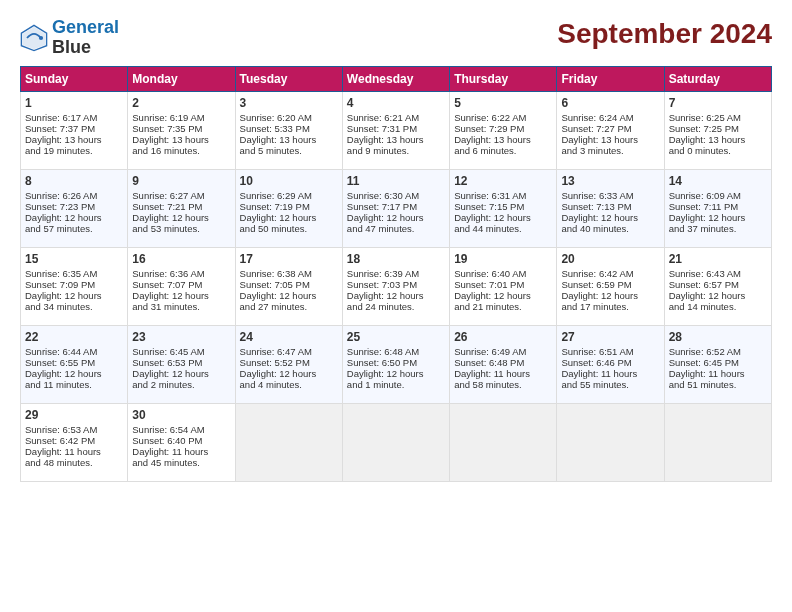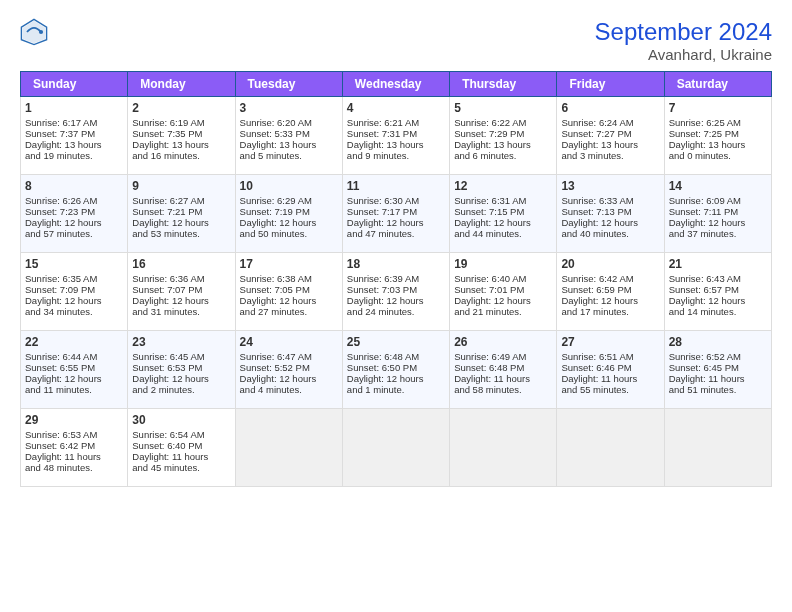--- a/index.html
+++ b/index.html
@@ -34,39 +34,39 @@
       color: #1a6faf;
     }
     .logo-icon {
       width: 28px;
       height: 28px;
     }
     .title-block {
       text-align: right;
     }
     .month-title {
-      font-size: 24px;
-      font-weight: normal;
-      color: #1d4ed8;
+      font-size: 28px;
+      font-weight: bold;
+      color: #7f1d1d;
     }
     .subtitle {
       font-size: 15px;
       color: #555;
     }
     table {
       width: 100%;
       border-collapse: collapse;
       table-layout: fixed;
     }
     thead tr th {
-      background-color: #8b5cf6;
+      background-color: #be185d;
       color: #fff;
       font-size: 12px;
       font-weight: bold;
-      padding: 5px 12px;
+      padding: 5px 4px;
       text-align: left;
       border: 1px solid #1e5a96;
     }
     tbody tr td {
       vertical-align: top;
       font-size: 9.5px;
       color: #333;
       padding: 4px 4px 4px 4px;
       border: 1px solid #ddd;
       height: 78px;
@@ -90,24 +90,27 @@
 
 <div class="container">
   <div class="header-row">
     <div class="logo">
       <svg class="logo-icon" viewBox="0 0 40 40">
         <polygon points="20,4 36,14 36,30 20,36 4,30 4,14" fill="#2a6db5" opacity="0.15"></polygon>
         <polygon points="20,2 38,13 38,31 20,38 2,31 2,13" fill="none" stroke="#2a6db5" stroke-width="2"></polygon>
         <path d="M10,20 Q20,8 30,20" fill="none" stroke="#2a6db5" stroke-width="2.5"></path>
         <circle cx="30" cy="20" r="3" fill="#2a6db5"></circle>
       </svg>
+      <div class="logo-text">
+        <div><span>General</span></div>
+        <div>Blue</div>
+      </div>
     </div>
     <div class="title-block">
       <div class="month-title">September 2024</div>
-      <div class="subtitle">Avanhard, Ukraine</div>
     </div>
   </div>
 
   <table>
     <thead>
       <tr>
         <th>Sunday</th>
         <th>Monday</th>
         <th>Tuesday</th>
         <th>Wednesday</th>

